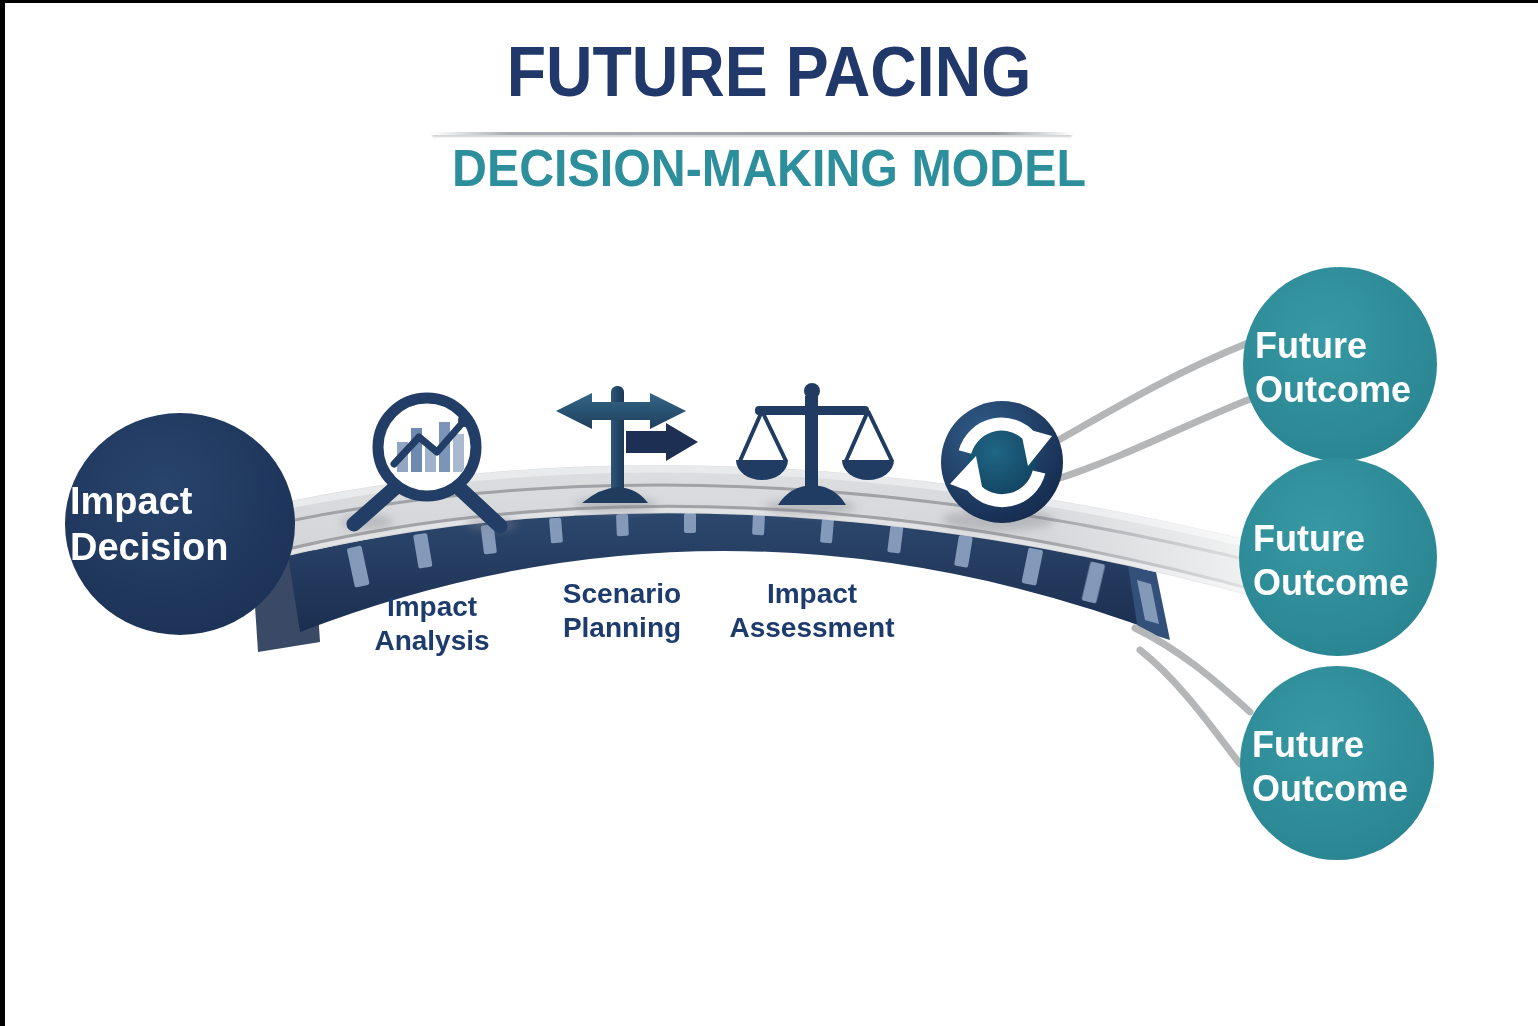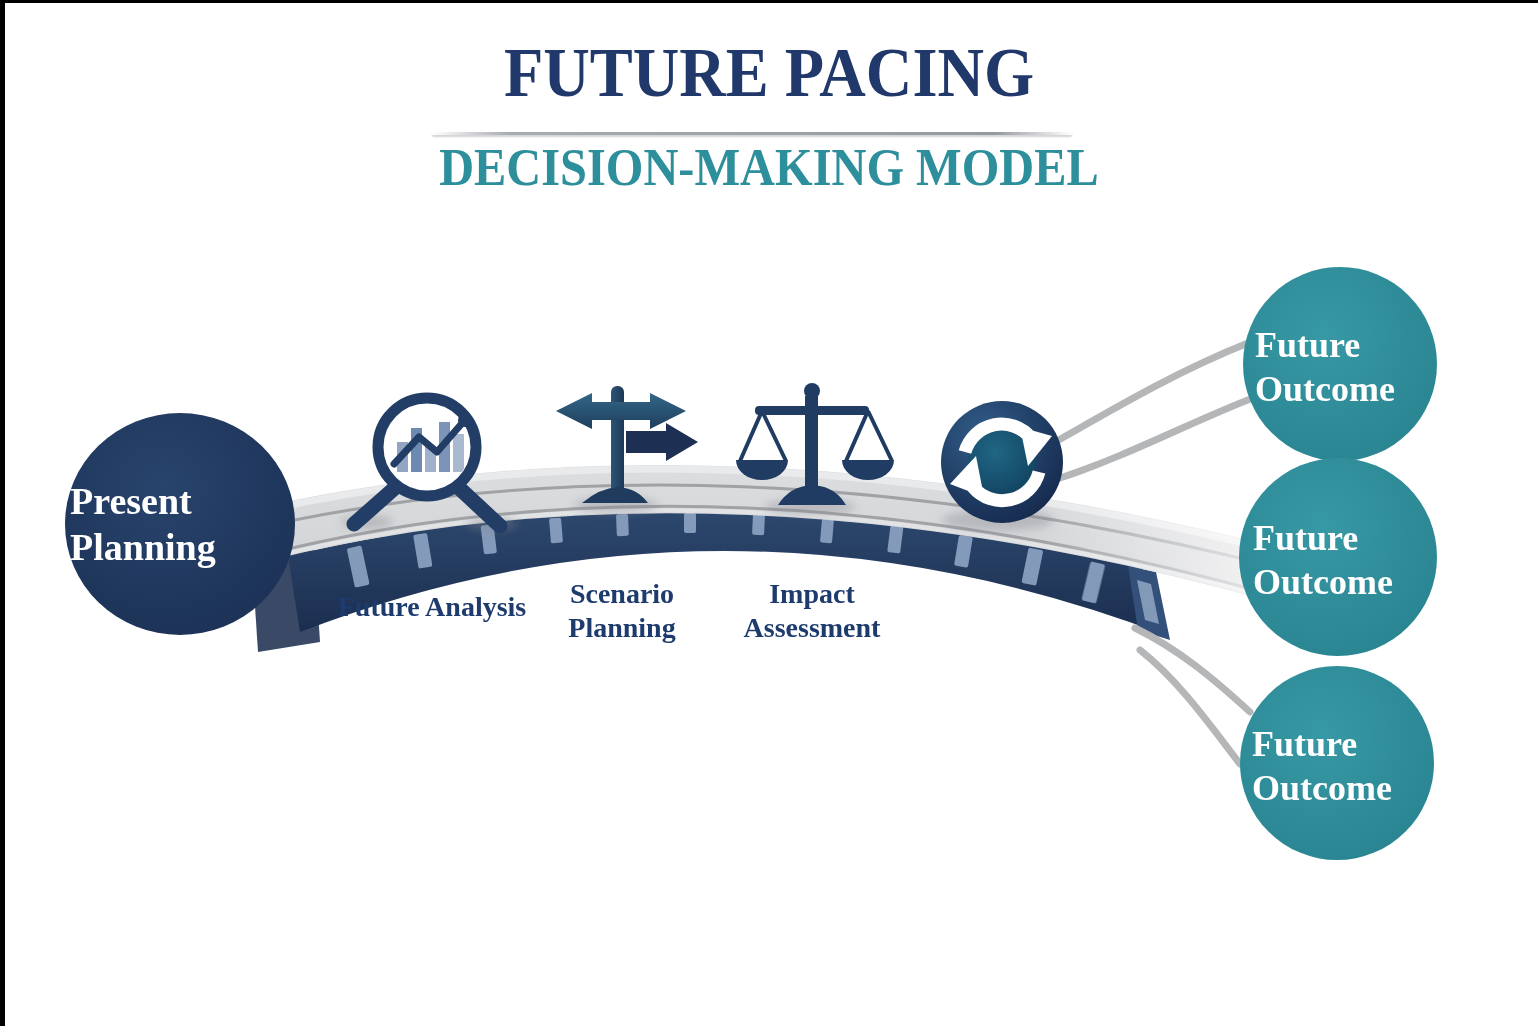--- a/index.html
+++ b/index.html
@@ -1,18 +1,18 @@
 <!DOCTYPE html>
 <html><head>
 <meta charset="utf-8">
 <style>
   html,body{margin:0;padding:0;background:#ffffff;}
   .stage{
     position:relative;width:1538px;height:1026px;background:#ffffff;overflow:hidden;
-    font-family:Liberation Serif, serif;
+    font-family:Liberation Sans, sans-serif;
   }
   .edge-left{position:absolute;left:0;top:0;width:5px;height:100%;background:#000;}
   .edge-top{position:absolute;left:0;top:0;width:100%;height:3px;background:#000;}
   .title{
     position:absolute;left:0;top:36px;width:100%;text-align:center;
     font-size:70px;font-weight:bold;color:#21386b;letter-spacing:0px;
     transform:scaleX(0.92);transform-origin:50% 50%;line-height:1.05;
   }
   .divider{
     position:absolute;left:432px;top:132px;width:640px;height:3px;border-radius:2px;
@@ -192,22 +192,22 @@
 
     <ellipse cx="180" cy="524" rx="115" ry="111" fill="url(#gPresent)"></ellipse>
 
     <g>
       <circle cx="1340" cy="364" r="97" fill="url(#gTeal)"></circle>
       <circle cx="1338" cy="557" r="99" fill="url(#gTeal)"></circle>
       <circle cx="1337" cy="763" r="97" fill="url(#gTeal)"></circle>
     </g>
   </svg>
 
-  <div class="node-label present-label">Present Planning</div>
-
-  <div class="step-label step-1">Future Analysis</div>
+  <div class="node-label present-label">Impact Decision</div>
+
+  <div class="step-label step-1">Impact Analysis</div>
   <div class="step-label step-3">Impact Assessment</div>
   <div class="step-label step-2">Scenario Planning</div>
 
   <div class="node-label outcome-label outcome-1">Future Outcome</div>
   <div class="node-label outcome-label outcome-2">Future Outcome</div>
   <div class="node-label outcome-label outcome-3">Future Outcome</div>
 </div>
 
 </body></html>

